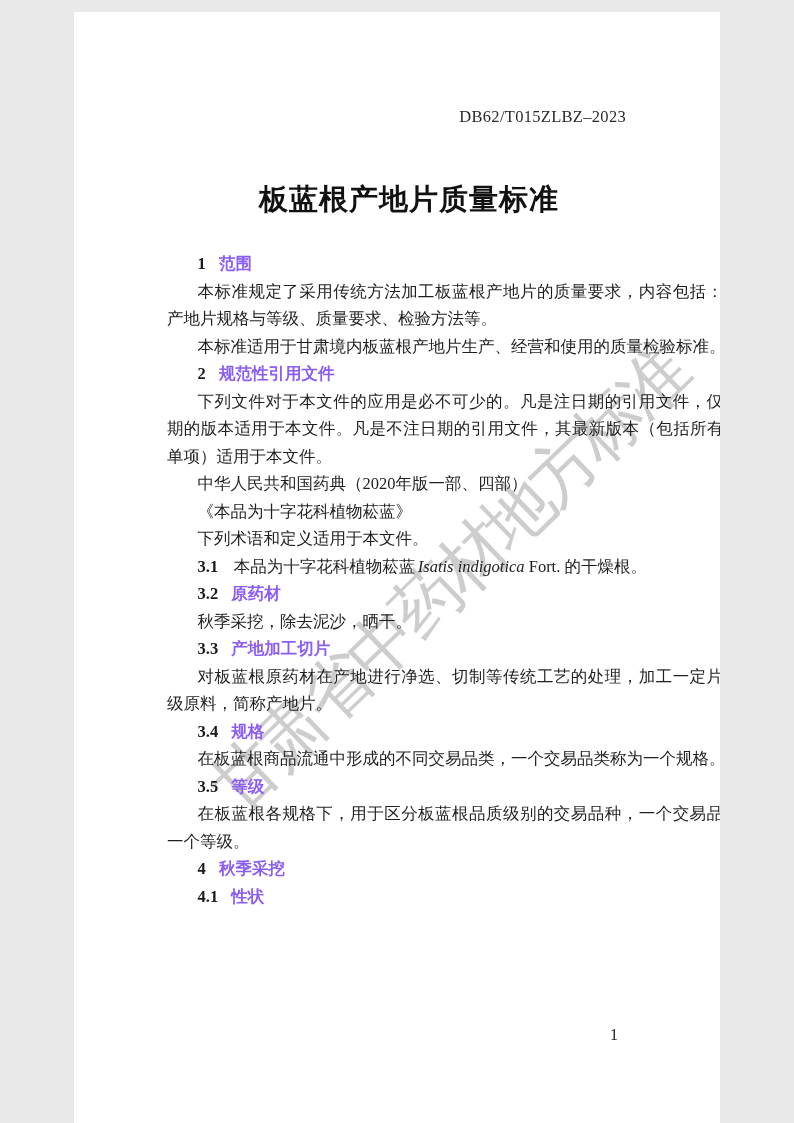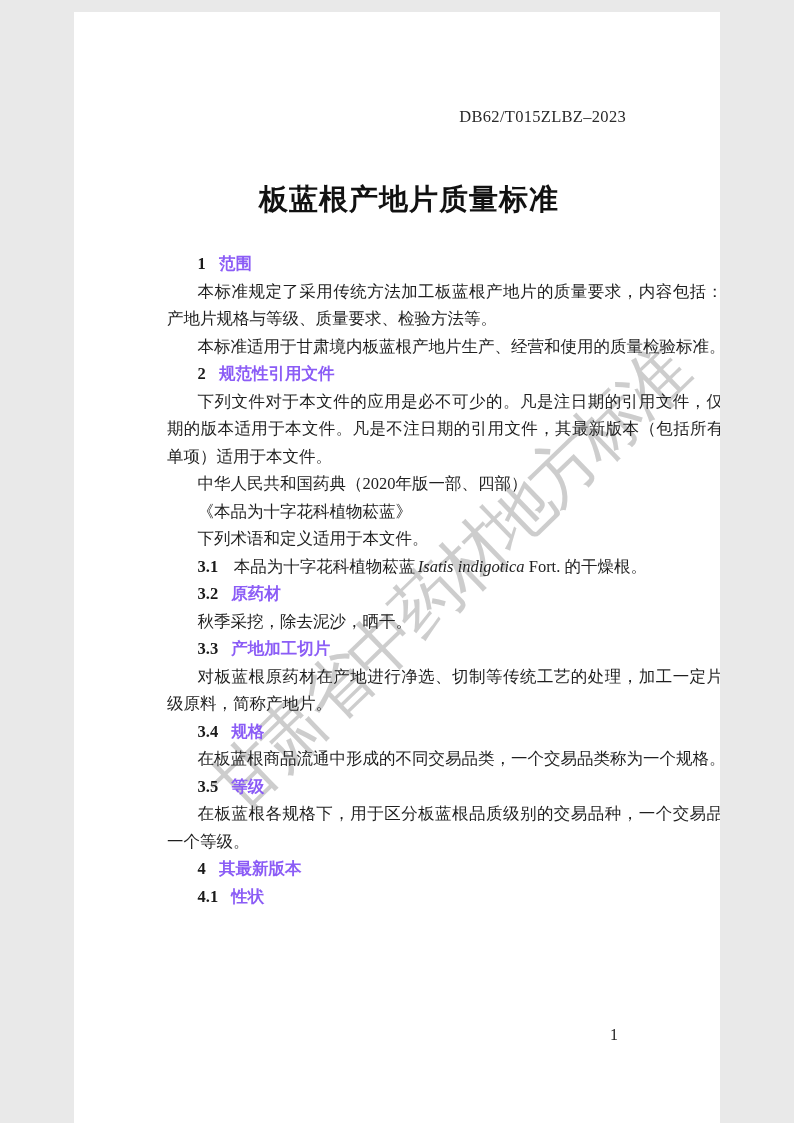--- a/index.html
+++ b/index.html
@@ -140,21 +140,21 @@
     <p class="para">对板蓝根原药材在产地进行净选、切制等传统工艺的处理，加工一定片形的初级原料，简称产地片。</p>
 
     <p class="heading"><span class="hnum">3.4</span><span class="hlabel">规格</span></p>
 
     <p class="para">在板蓝根商品流通中形成的不同交易品类，一个交易品类称为一个规格。</p>
 
     <p class="heading"><span class="hnum">3.5</span><span class="hlabel">等级</span></p>
 
     <p class="para">在板蓝根各规格下，用于区分板蓝根品质级别的交易品种，一个交易品种称为一个等级。</p>
 
-    <p class="heading"><span class="hnum">4</span><span class="hlabel">其最新版本</span></p>
+    <p class="heading"><span class="hnum">4</span><span class="hlabel">秋季采挖</span></p>
 
     <p class="heading"><span class="hnum">4.1</span><span class="hlabel">性状</span></p>
 
   </div>
 
   <div class="page-number">1</div>
 
 </div>
 
 </body></html>

